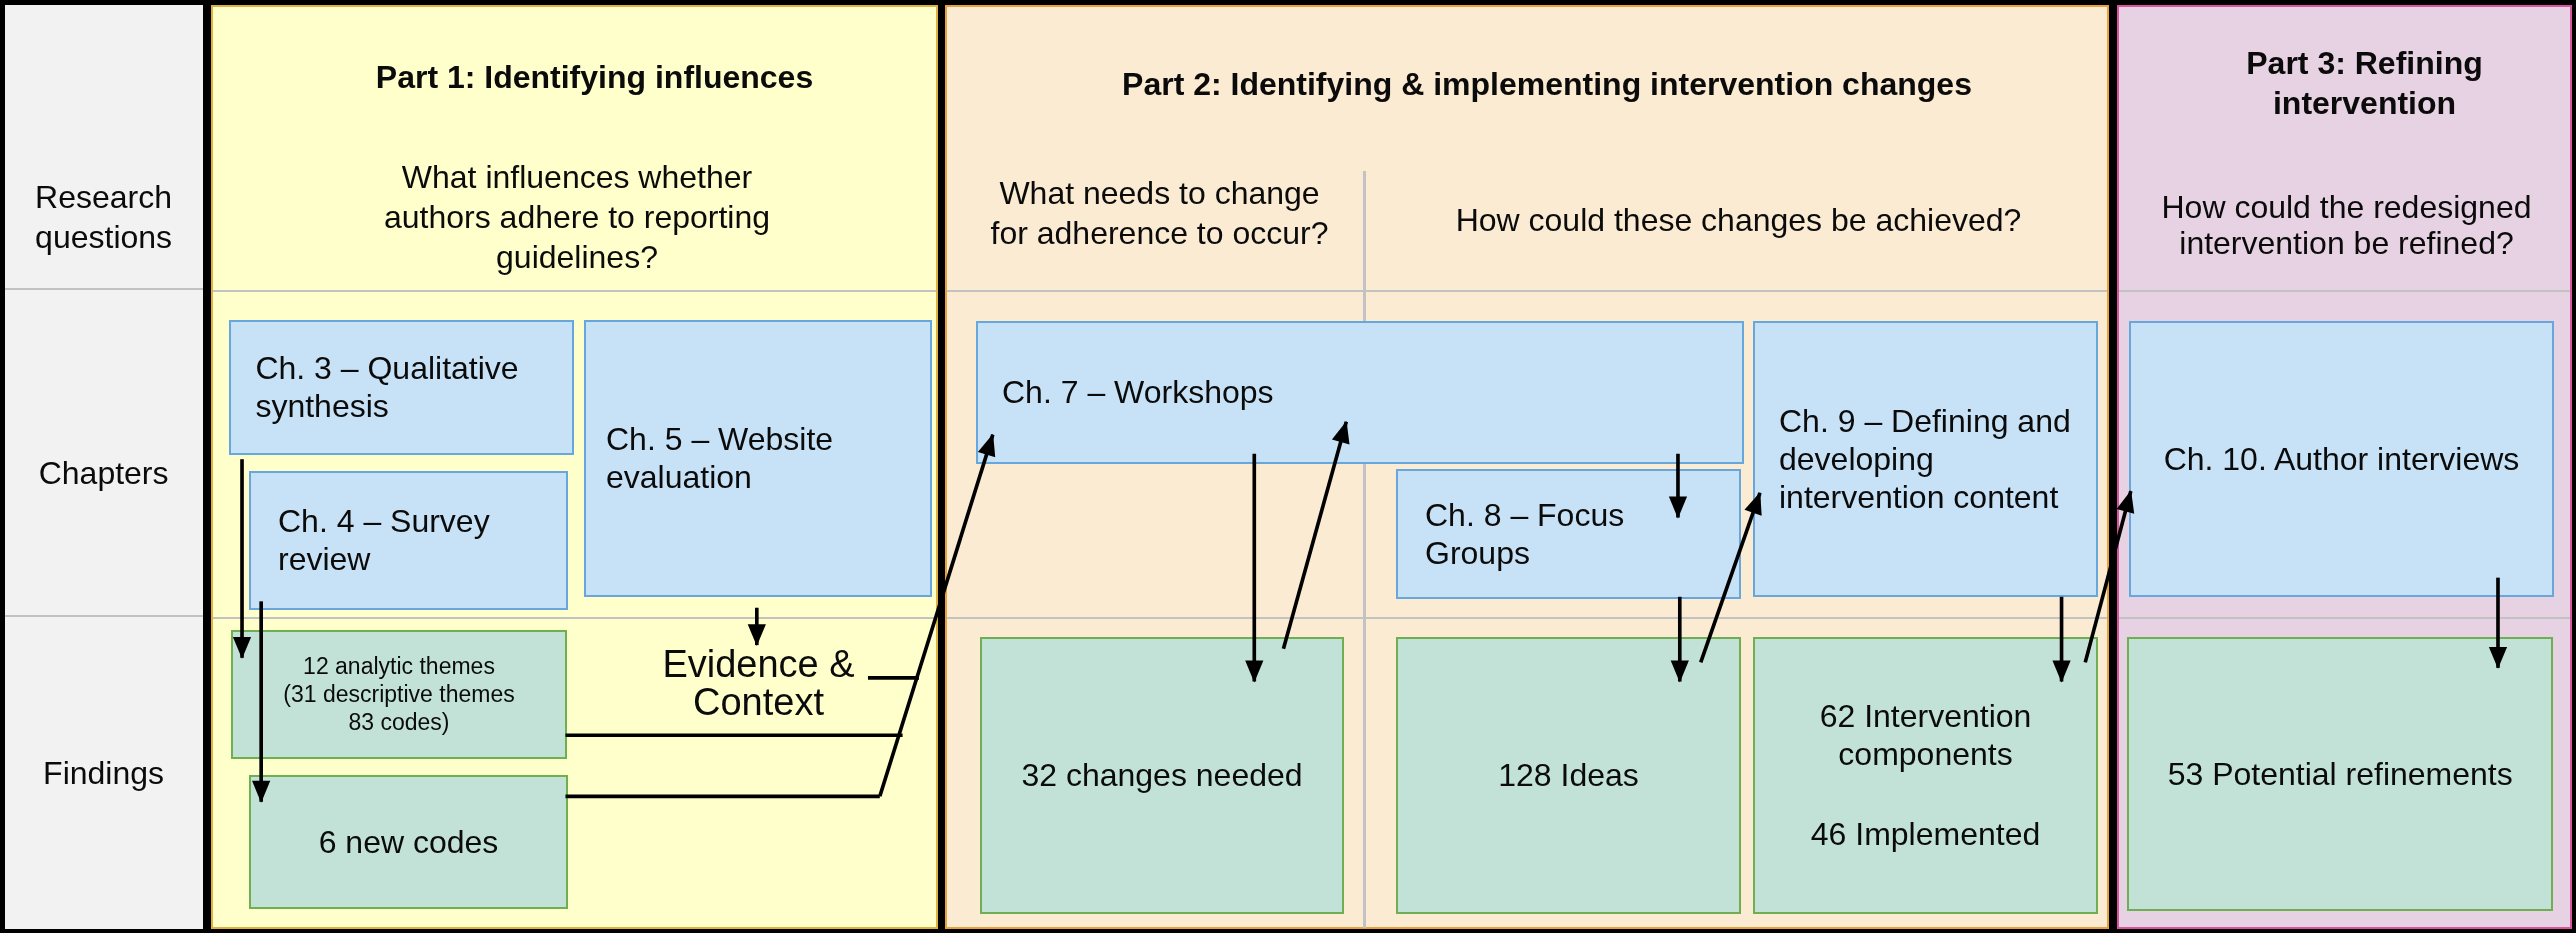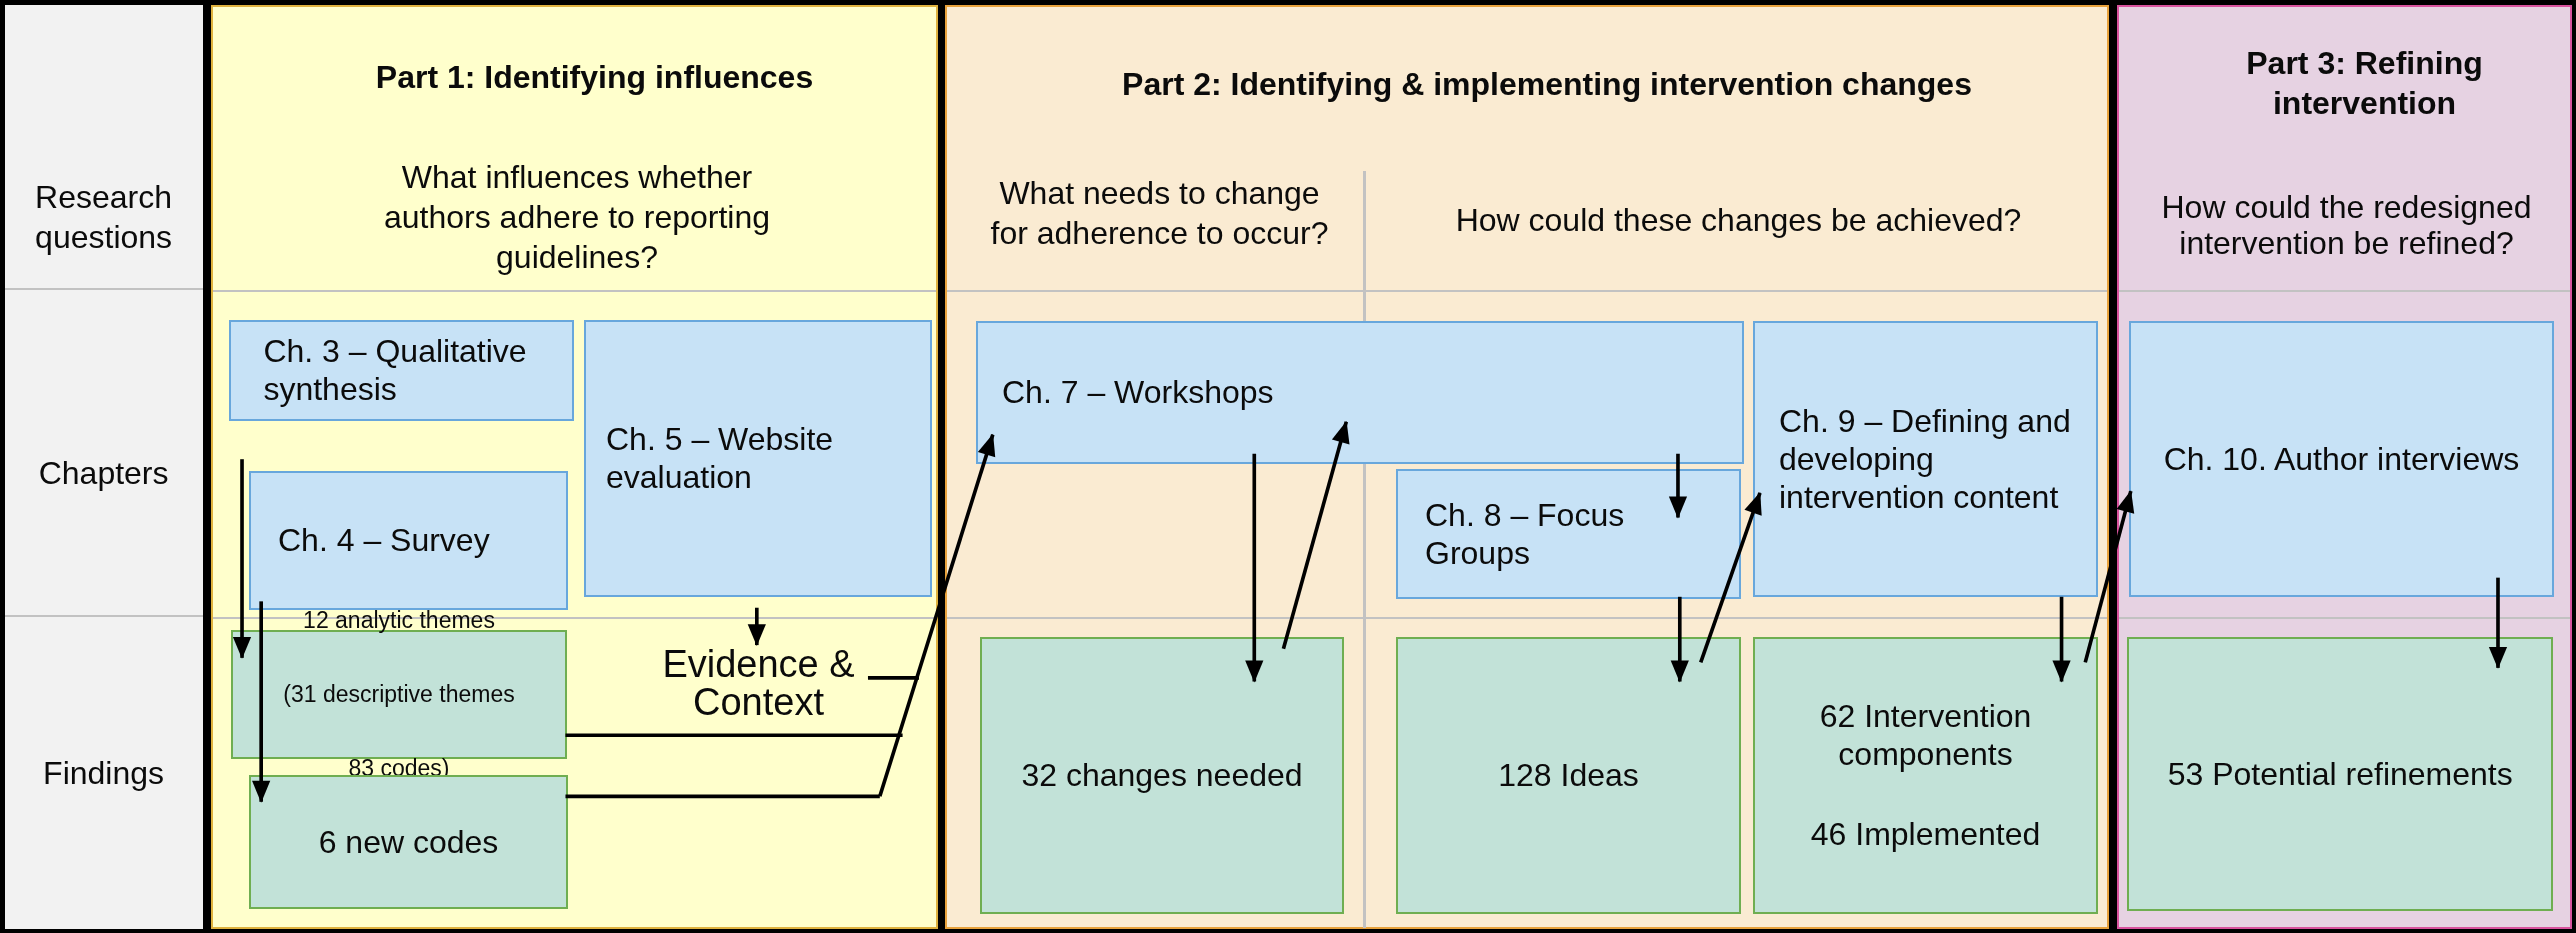--- a/index.html
+++ b/index.html
@@ -50,32 +50,33 @@
 
   <div id="part1" class="section">
     <div class="rowline r1"></div>
     <div class="rowline r2"></div>
     <div class="part-title" style="top:50px;">Part 1: Identifying influences</div>
     <div class="question" style="top:150px;left:127px;width:474px;">
       <div>What influences whether</div>
       <div>authors adhere to reporting</div>
       <div>guidelines?</div>
     </div>
-    <div class="box chapter" style="left:16.4px;top:313px;width:345px;height:101px;padding-left:32px;">
+    <div class="box chapter" style="left:16.4px;top:313px;width:345px;height:135px;padding-left:24px;">
       <div>Ch. 3 – Qualitative</div>
       <div>synthesis</div>
     </div>
     <div class="box chapter" style="left:36px;top:464px;width:319px;height:139px;padding-left:27px;">
       <div>Ch. 4 – Survey</div>
+      <div>review</div>
     </div>
     <div class="box chapter" style="left:371px;top:313px;width:348px;height:277px;padding-left:20px;">
       <div>Ch. 5 – Website</div>
       <div>evaluation</div>
     </div>
-    <div class="box finding center small" style="left:18px;top:623px;width:336px;height:129px;gap:46px;">
+    <div class="box finding center small" style="left:18px;top:623px;width:336px;height:129px;">
       <div>12 analytic themes</div>
       <div>(31 descriptive themes</div>
       <div>83 codes)</div>
     </div>
     <div class="box finding center" style="left:36px;top:768px;width:319px;height:134px;">
       <div>6 new codes</div>
     </div>
     <div class="freetext" style="left:409px;top:638px;width:273px;">
       <div>Evidence &amp;</div>
       <div>Context</div>

